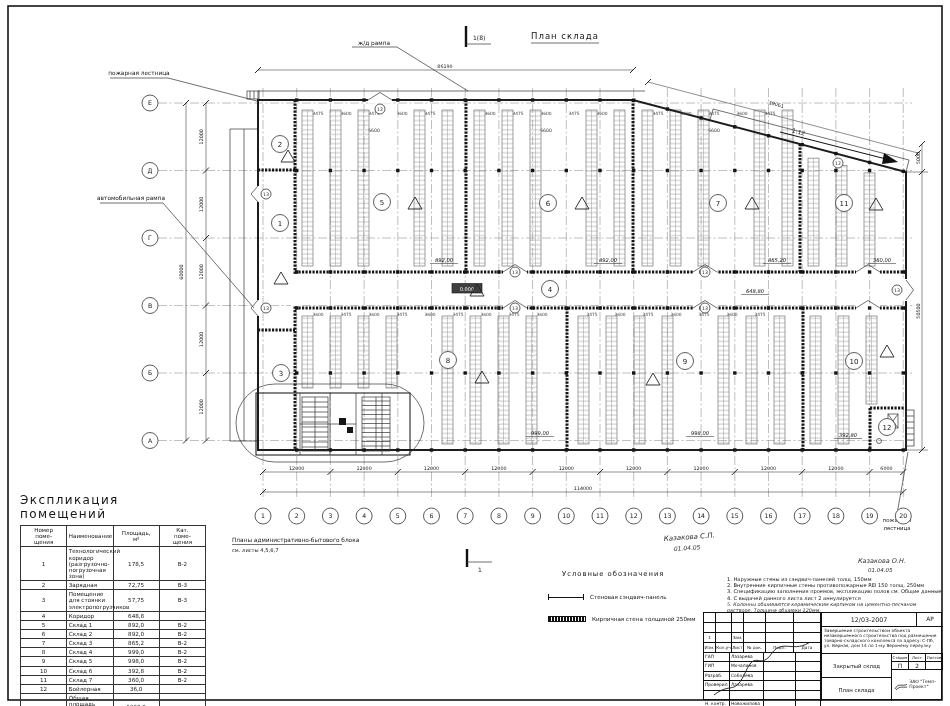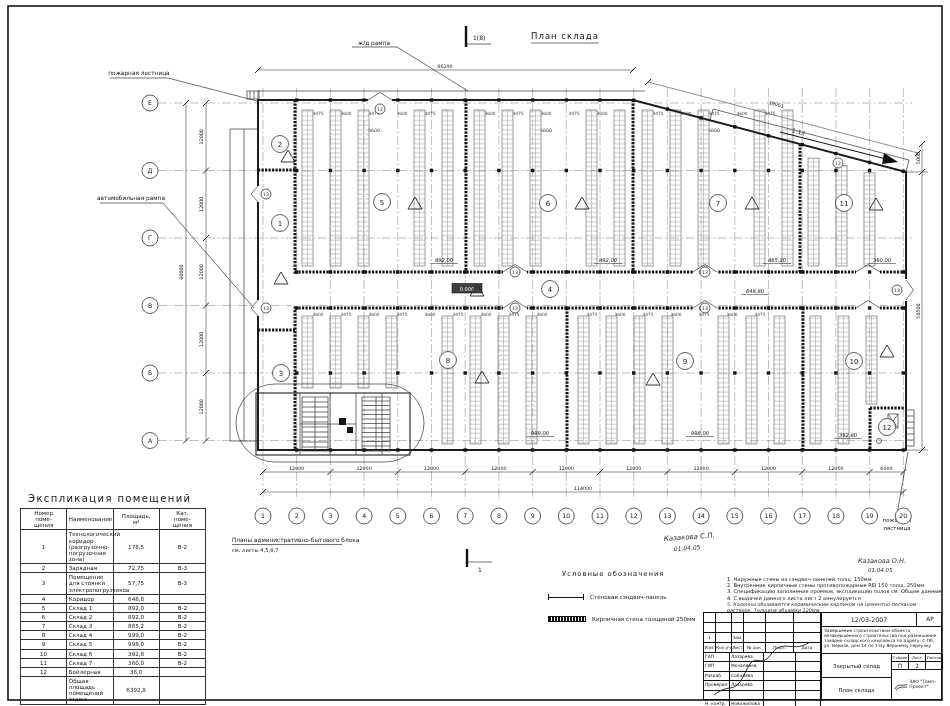--- a/index.html
+++ b/index.html
@@ -20,21 +20,21 @@
   .col-sq{fill:#151515;}
   .area{font-style:italic;}
   .dt{fill:#444;}
   .hand{font-style:italic;fill:#2e2e2e;}
   .frame{fill:none;stroke:#161616;stroke-width:1.6;}
   .sect{stroke:#111;stroke-width:2.4;}
   .lvl-box{fill:#3f3f3f;stroke:#111;stroke-width:.6;}
 
   
   #explication{position:absolute;left:20px;top:493px;width:190px;}
-  #expl-title{font-size:10px;letter-spacing:1.4px;margin-left:8px;margin-bottom:4px;}
+  #expl-title{font-size:12px;letter-spacing:1.4px;margin-bottom:4px;}
   #expl-table{border-collapse:collapse;table-layout:fixed;width:186px;}
   #expl-table th,#expl-table td{border:.8px solid #333;font-weight:normal;
       font-size:5.6px;line-height:1.1;padding:1px 1.5px;white-space:pre-line;}
   #expl-table th{text-align:center;vertical-align:middle;}
   #expl-table td.c0{text-align:center;width:24px;}
   #expl-table td.c1{text-align:left;width:104px;}
   #expl-table td.c2{text-align:center;width:30px;}
   #expl-table td.c3{text-align:center;width:22px;}
 
   

